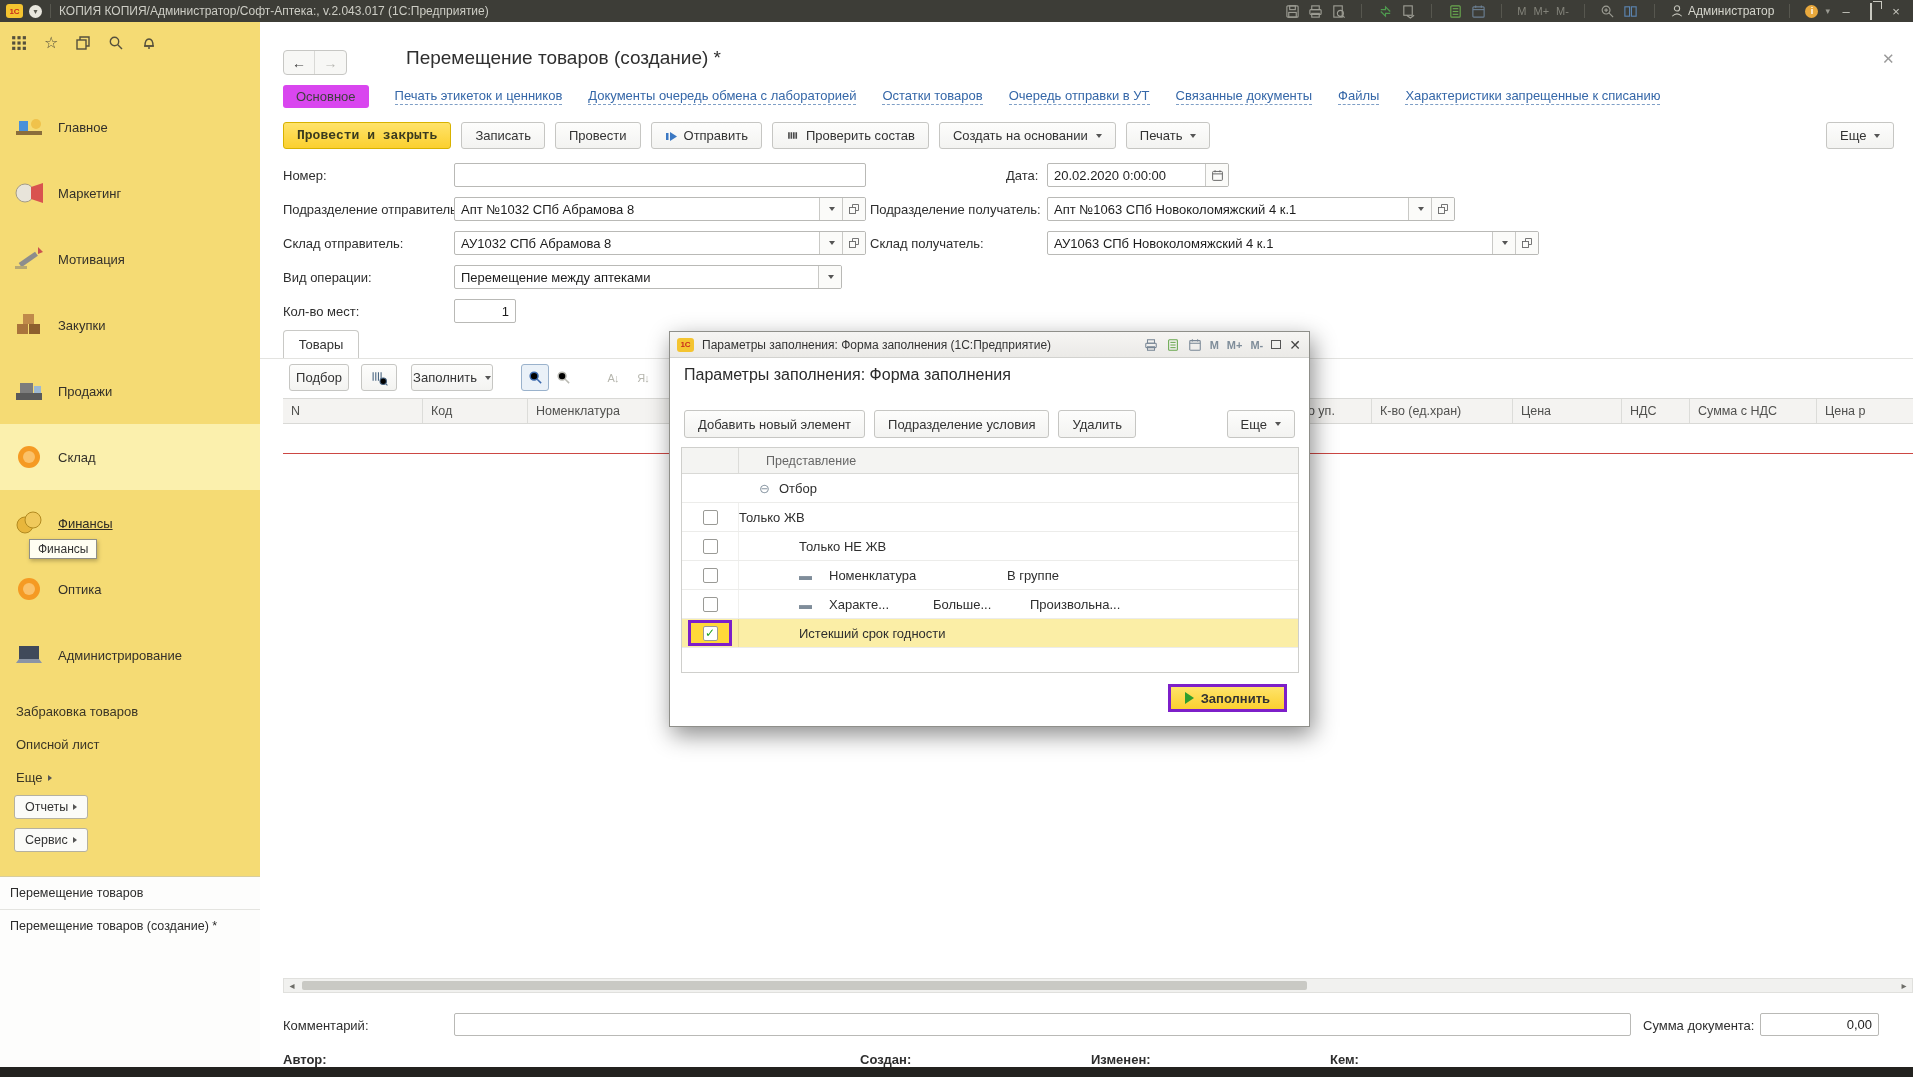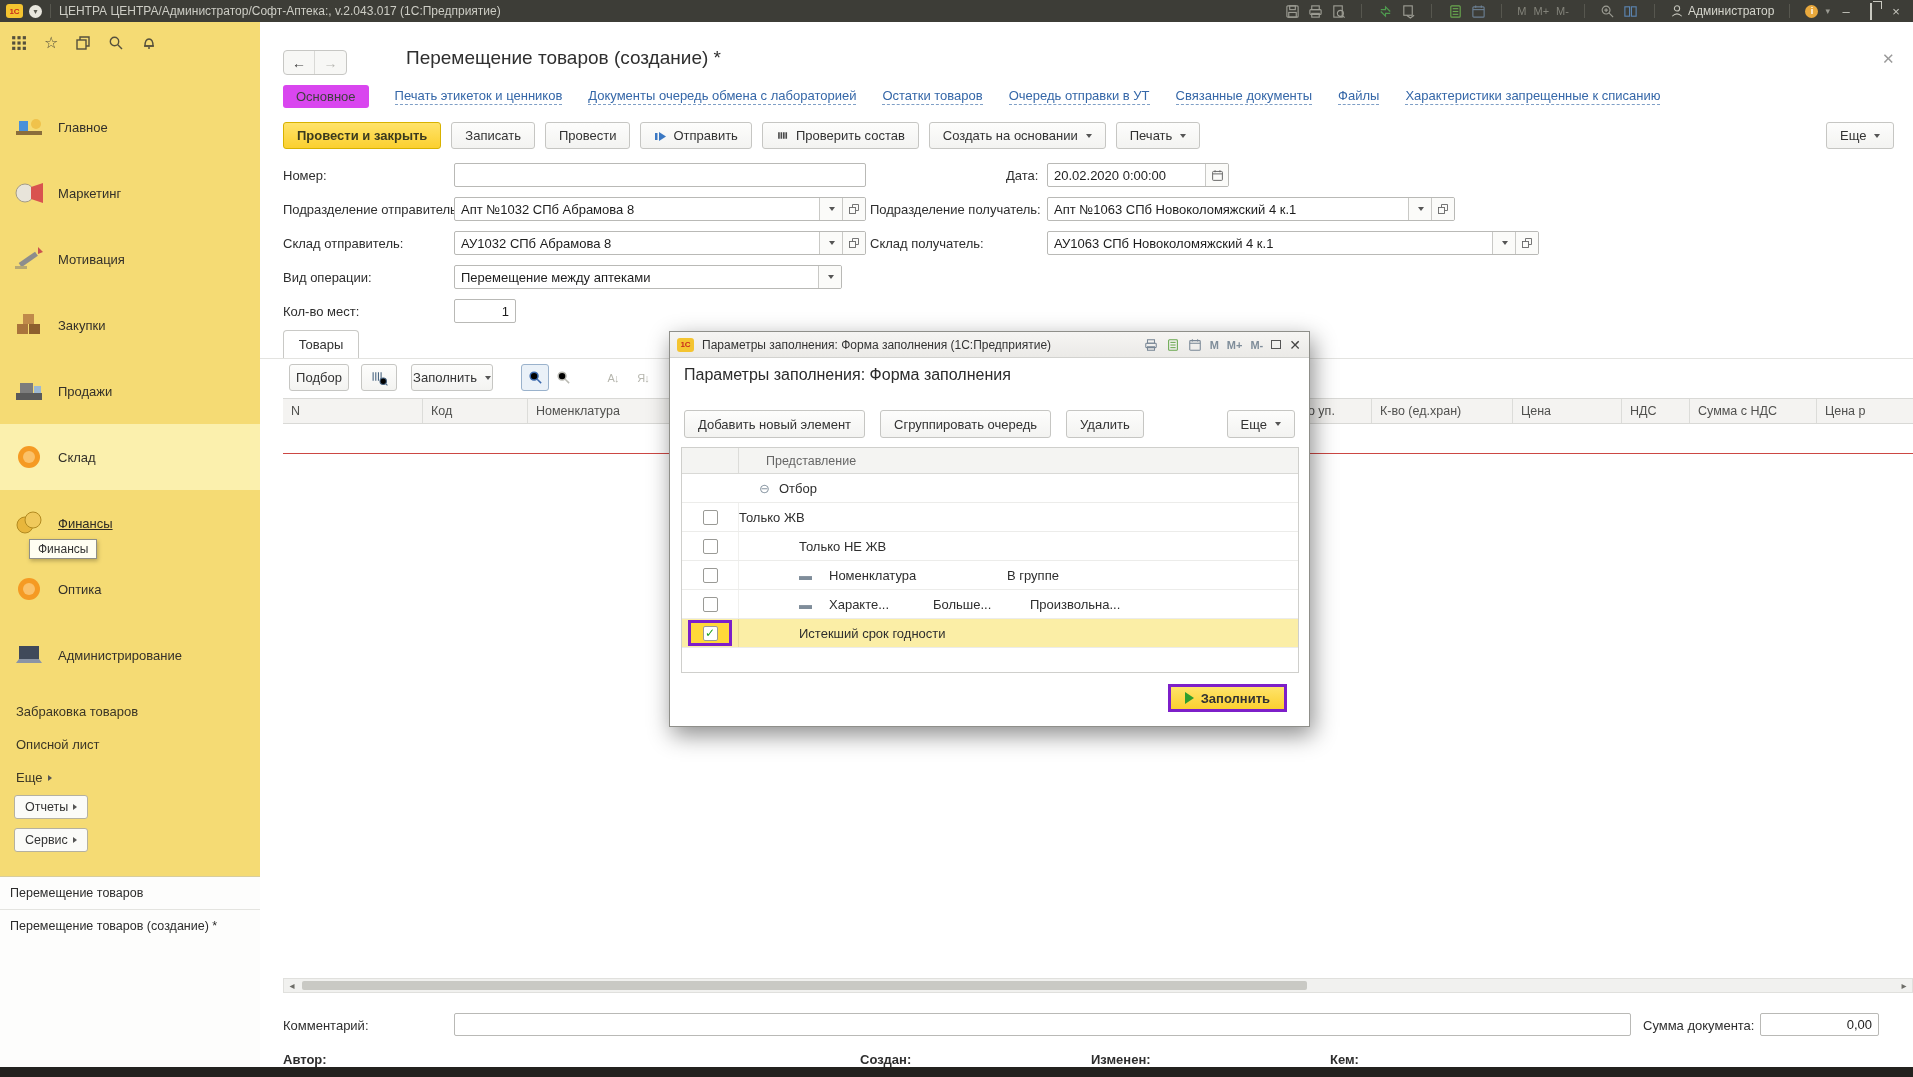--- a/index.html
+++ b/index.html
@@ -49,21 +49,21 @@
   .navarrows .na.back { color:#3c3c3c; border-right:1px solid #d9d9d6; }
   .navarrows .na.fwd { color:#b7b7b2; }
   .page-title { position:absolute; left:146px; top:25px; font-size:19px; color:#2f2f2f; }
   .tabs { position:absolute; left:23px; top:62px; display:flex; align-items:center; gap:26px; height:24px; }
   .tab { font-size:13px; white-space:nowrap; }
   .tab.active { background:#d946ef; color:#3f3f3f; border-radius:3px; padding:4px 13px; }
   .tab.link { color:#3567a8; border-bottom:1px dashed #7f9fc6; padding-bottom:1px; cursor:pointer;text-align:center; }
 
   .toolbar { position:absolute; left:23px; top:100px; display:flex; gap:10px; align-items:center; }
   .btn { height:27px; display:flex; align-items:center; gap:6px; background:linear-gradient(#fdfdfc,#f3f3f1); border:1px solid #c6c6c3; border-radius:3px; padding:0 13px; font-size:13px; color:#333; white-space:nowrap; }
-  .btn-yellow { background:linear-gradient(#ffe36a,#fbd02f); border:1px solid #d8b200; font-weight:bold; color:#3a3a1e; }
+  .btn-yellow { background:linear-gradient(#ffe36a,#fbd02f); border:1px solid #d8b200; font-weight:bold; color:#3a3a1e;font-family:Liberation Mono, monospace; }
   .caret { width:0; height:0; border-top:4px solid #555; border-left:3.5px solid transparent; border-right:3.5px solid transparent; margin-left:2px; }
   .more-top { position:absolute; left:1566px; top:100px; }
 
   .lbl { position:absolute; font-size:13px; color:#2e2e2e; white-space:nowrap; }
   .fld { position:absolute; height:24px; border:1px solid #b9b9b6; border-radius:2px; background:#fff; display:flex; align-items:stretch; overflow:hidden; }
   .fld .txt { flex:1; padding:0 6px; font-size:13px; color:#1d1d1d; display:flex; align-items:center; white-space:nowrap; overflow:hidden; }
   .fld .txt.right { justify-content:flex-end; }
   .fbtn { width:23px; border-left:1px solid #c9c9c6; background:#fbfbf9; display:flex; align-items:center; justify-content:center; }
   .fbtn svg { stroke:#666; fill:none; stroke-width:1.2; }
 
@@ -89,21 +89,21 @@
   .dialog { position:absolute; left:669px; top:331px; width:641px; height:396px; background:#fff; border:1px solid #8f8f8a; box-shadow:3px 8px 22px rgba(0,0,0,.45); }
   .dlg-title { position:absolute; left:0; top:0; right:0; height:26px; background:linear-gradient(#f6f5f3,#ebeae7); border-bottom:1px solid #d2d2cf; display:flex; align-items:center; font-size:12px; color:#333; }
   .dlg-title .logo-1c { margin-left:7px; }
   .dlg-title .t { margin-left:8px; white-space:nowrap; }
   .dlg-icons { margin-left:auto; display:flex; align-items:center; gap:8px; padding-right:8px; }
   .dlg-icons svg { stroke:#7a8896; fill:none; stroke-width:1.2; }
   .dlg-icons .m { color:#7f8d9a; font-size:11px; font-weight:bold; }
   .dlg-max { width:10px; height:9px; border:1px solid #555; }
   .dlg-x { color:#444; font-size:14px; }
   .dlg-heading { position:absolute; left:14px; top:34px; font-size:16px; color:#2b2b2b; }
-  .dlg-btns { position:absolute; left:14px; top:78px; right:14px; height:32px; display:flex; gap:15px; }
+  .dlg-btns { position:absolute; left:14px; top:78px; right:14px; height:32px; display:flex; gap:9px; }
   .dlg-btns .btn { height:28px; }
   .dlg-btns .spacer { flex:1; }
   .dlg-table { position:absolute; left:11px; top:115px; width:618px; height:226px; border:1px solid #cfcfcc; }
   .dt-head { height:26px; background:#f4f4f2; border-bottom:1px solid #d9d9d6; display:flex; align-items:center; }
   .dt-chkcol { width:57px; align-self:stretch; border-right:1px solid #dcdcd9; }
   .dt-headlbl { padding-left:27px; font-size:12.5px; color:#666; }
   .drow { height:29px; display:flex; align-items:center; border-bottom:1px solid #ececea; position:relative; }
   .drow .cell-chk { width:57px; align-self:stretch; border-right:1px solid #f0f0ee; display:flex; align-items:center; justify-content:center; }
   .chk { width:15px; height:15px; border:1px solid #9a9a96; border-radius:2px; background:#fff; }
   .drow.checked { background:#fbeea6; }
@@ -215,21 +215,21 @@
       </symbol>
   </defs>
 </svg>
 
 <div class="screen">
 
   <div class="titlebar">
     <div class="logo-1c">1С</div>
     <div class="tb-circle">▾</div>
     <div class="tb-sep"></div>
-    <div class="tb-title">ЦЕНТРА ЦЕНТРА/Администратор/Софт-Аптека:, v.2.043.017  (1С:Предприятие)</div>
+    <div class="tb-title">КОПИЯ КОПИЯ/Администратор/Софт-Аптека:, v.2.043.017  (1С:Предприятие)</div>
     <div class="tb-right">
       <span class="ic">
           <svg class="i" width="15" height="15">
             <use href="#s-floppy"></use>
           </svg>
         </span>
       <span class="ic">
           <svg class="i" width="15" height="15">
             <use href="#s-printer"></use>
           </svg>
@@ -641,21 +641,21 @@
         <span class="m">M</span>
         <span class="m">M+</span>
         <span class="m">M-</span>
         <span class="dlg-max"></span>
         <span class="dlg-x">✕</span>
       </div>
     </div>
     <div class="dlg-heading">Параметры заполнения: Форма заполнения</div>
     <div class="dlg-btns">
       <div class="btn">Добавить новый элемент</div>
-      <div class="btn">Сгруппировать очередь</div>
+      <div class="btn">Подразделение условия</div>
       <div class="btn">Удалить</div>
       <div class="spacer"></div>
       <div class="btn">
         <span>Еще</span>
           <span class="caret"></span>
       </div>
     </div>
 
     <div class="dlg-table">
       <div class="dt-head">

